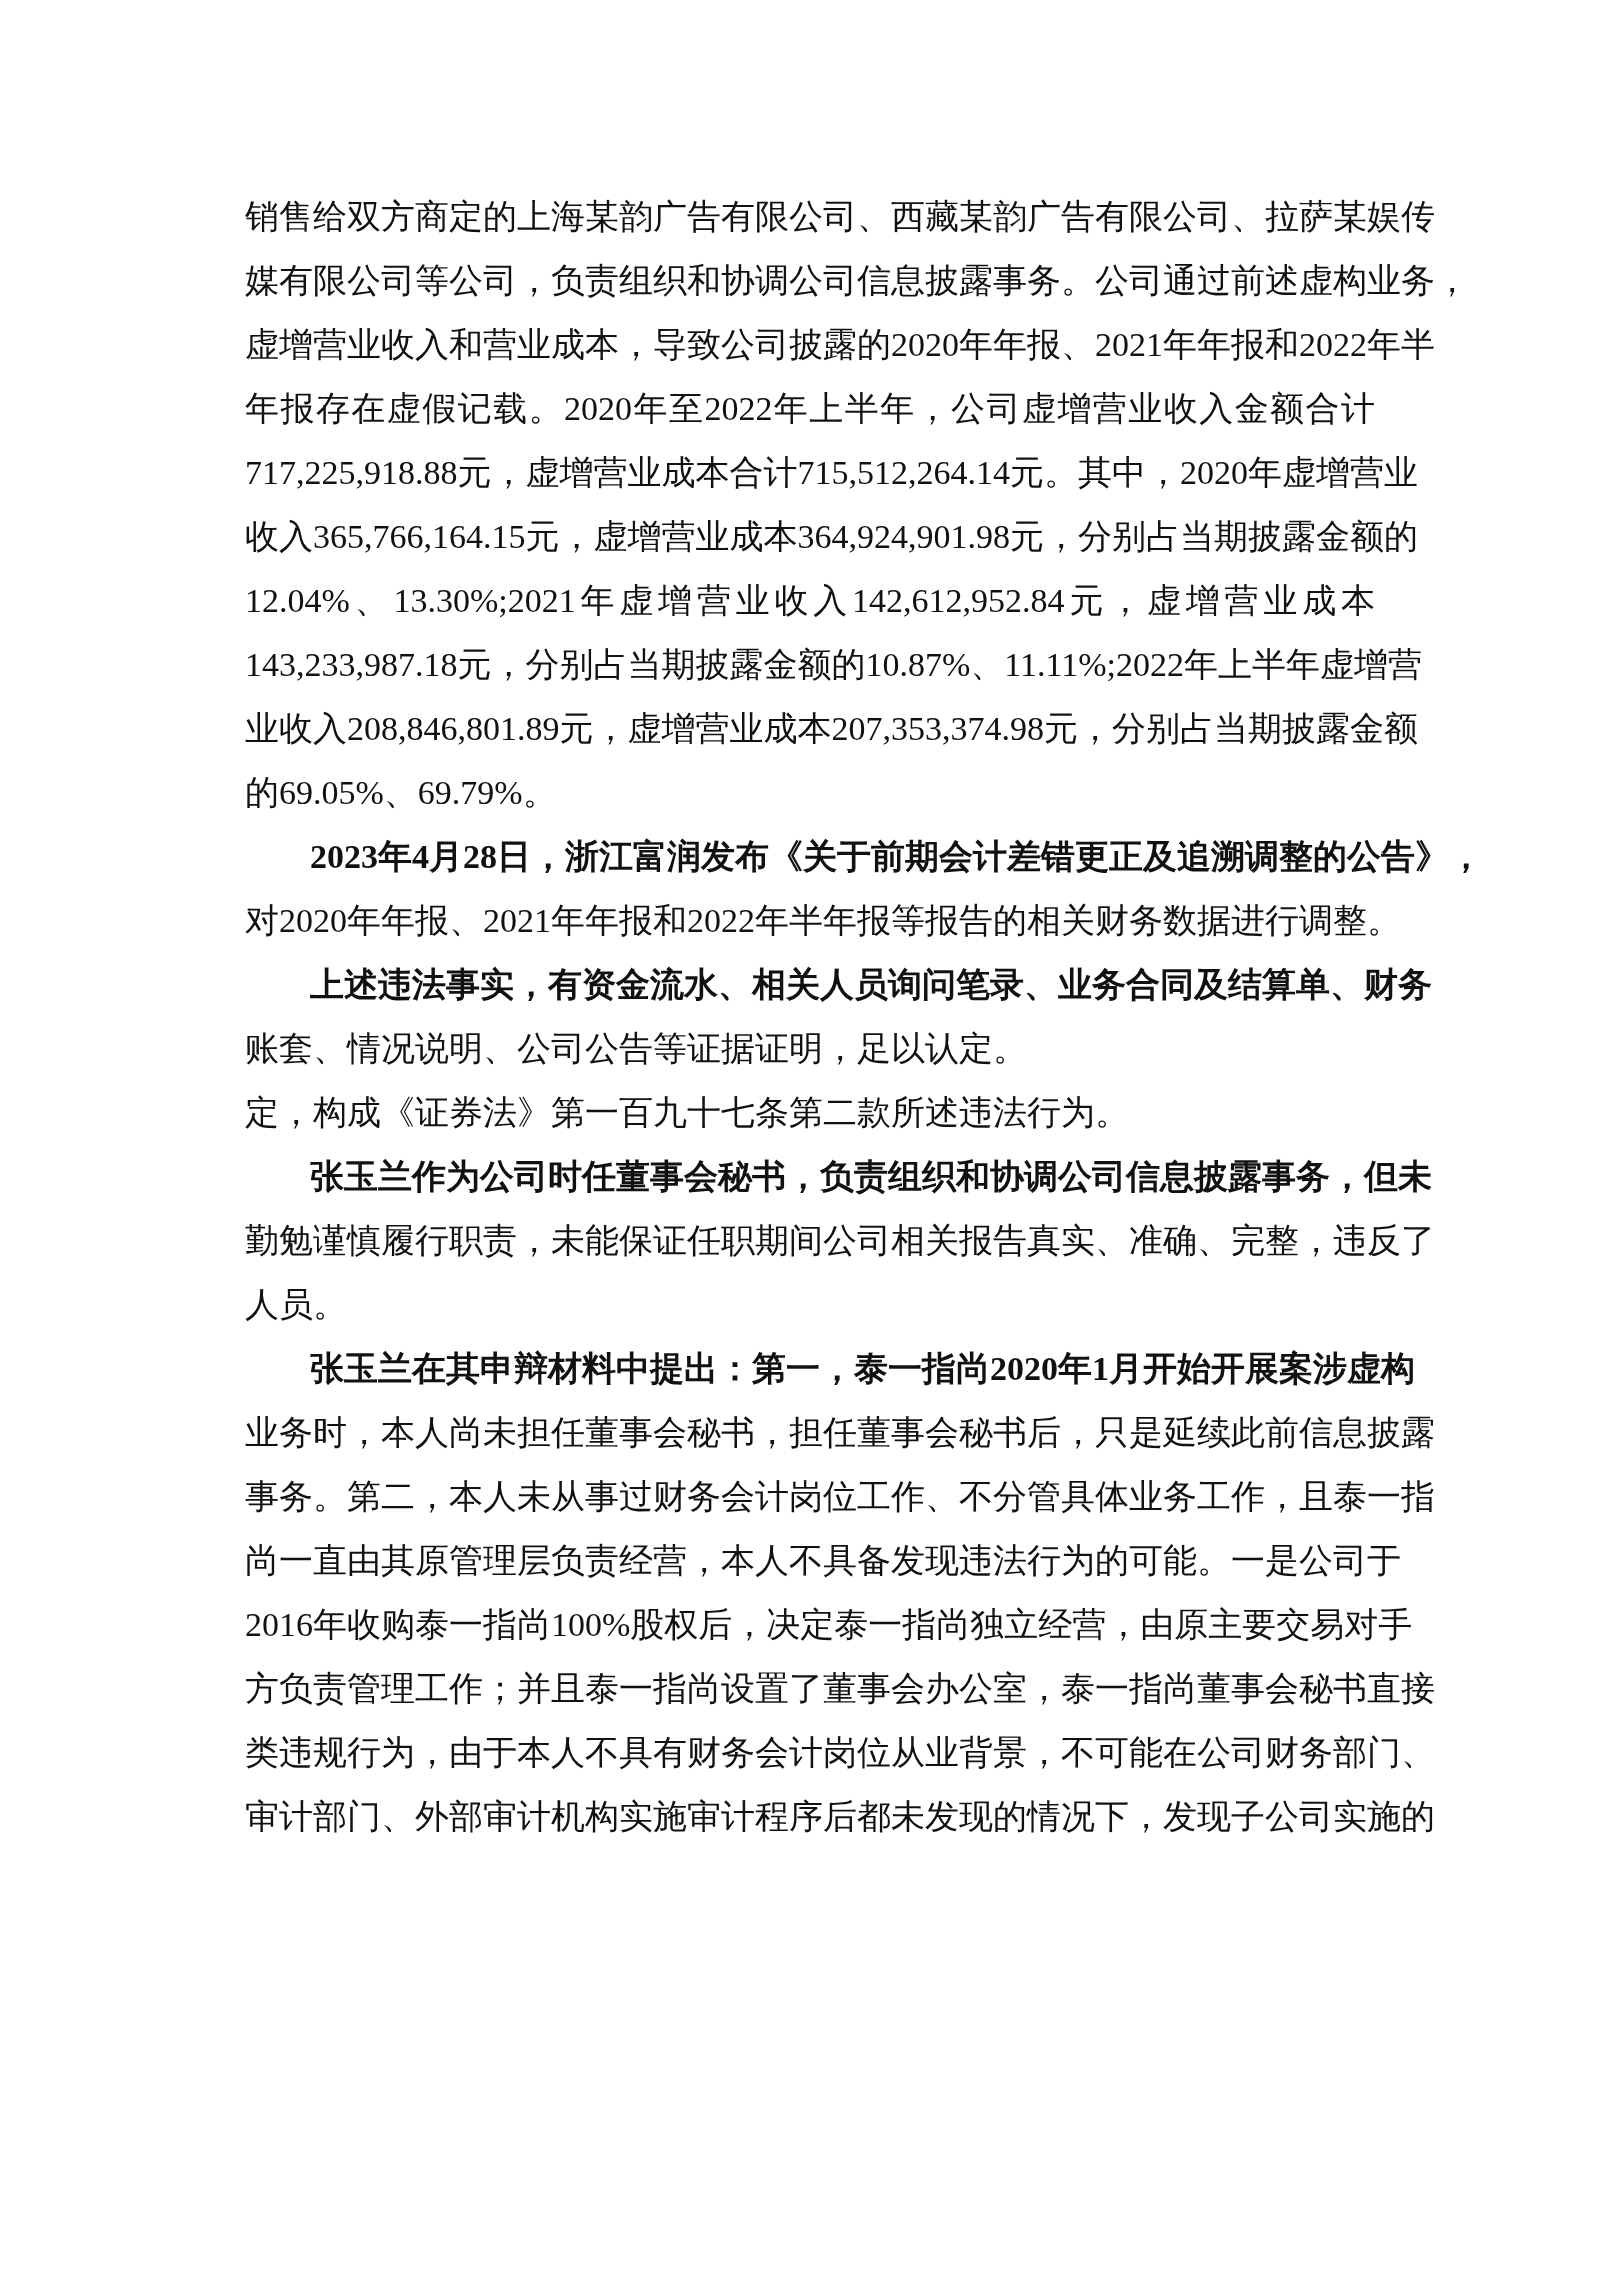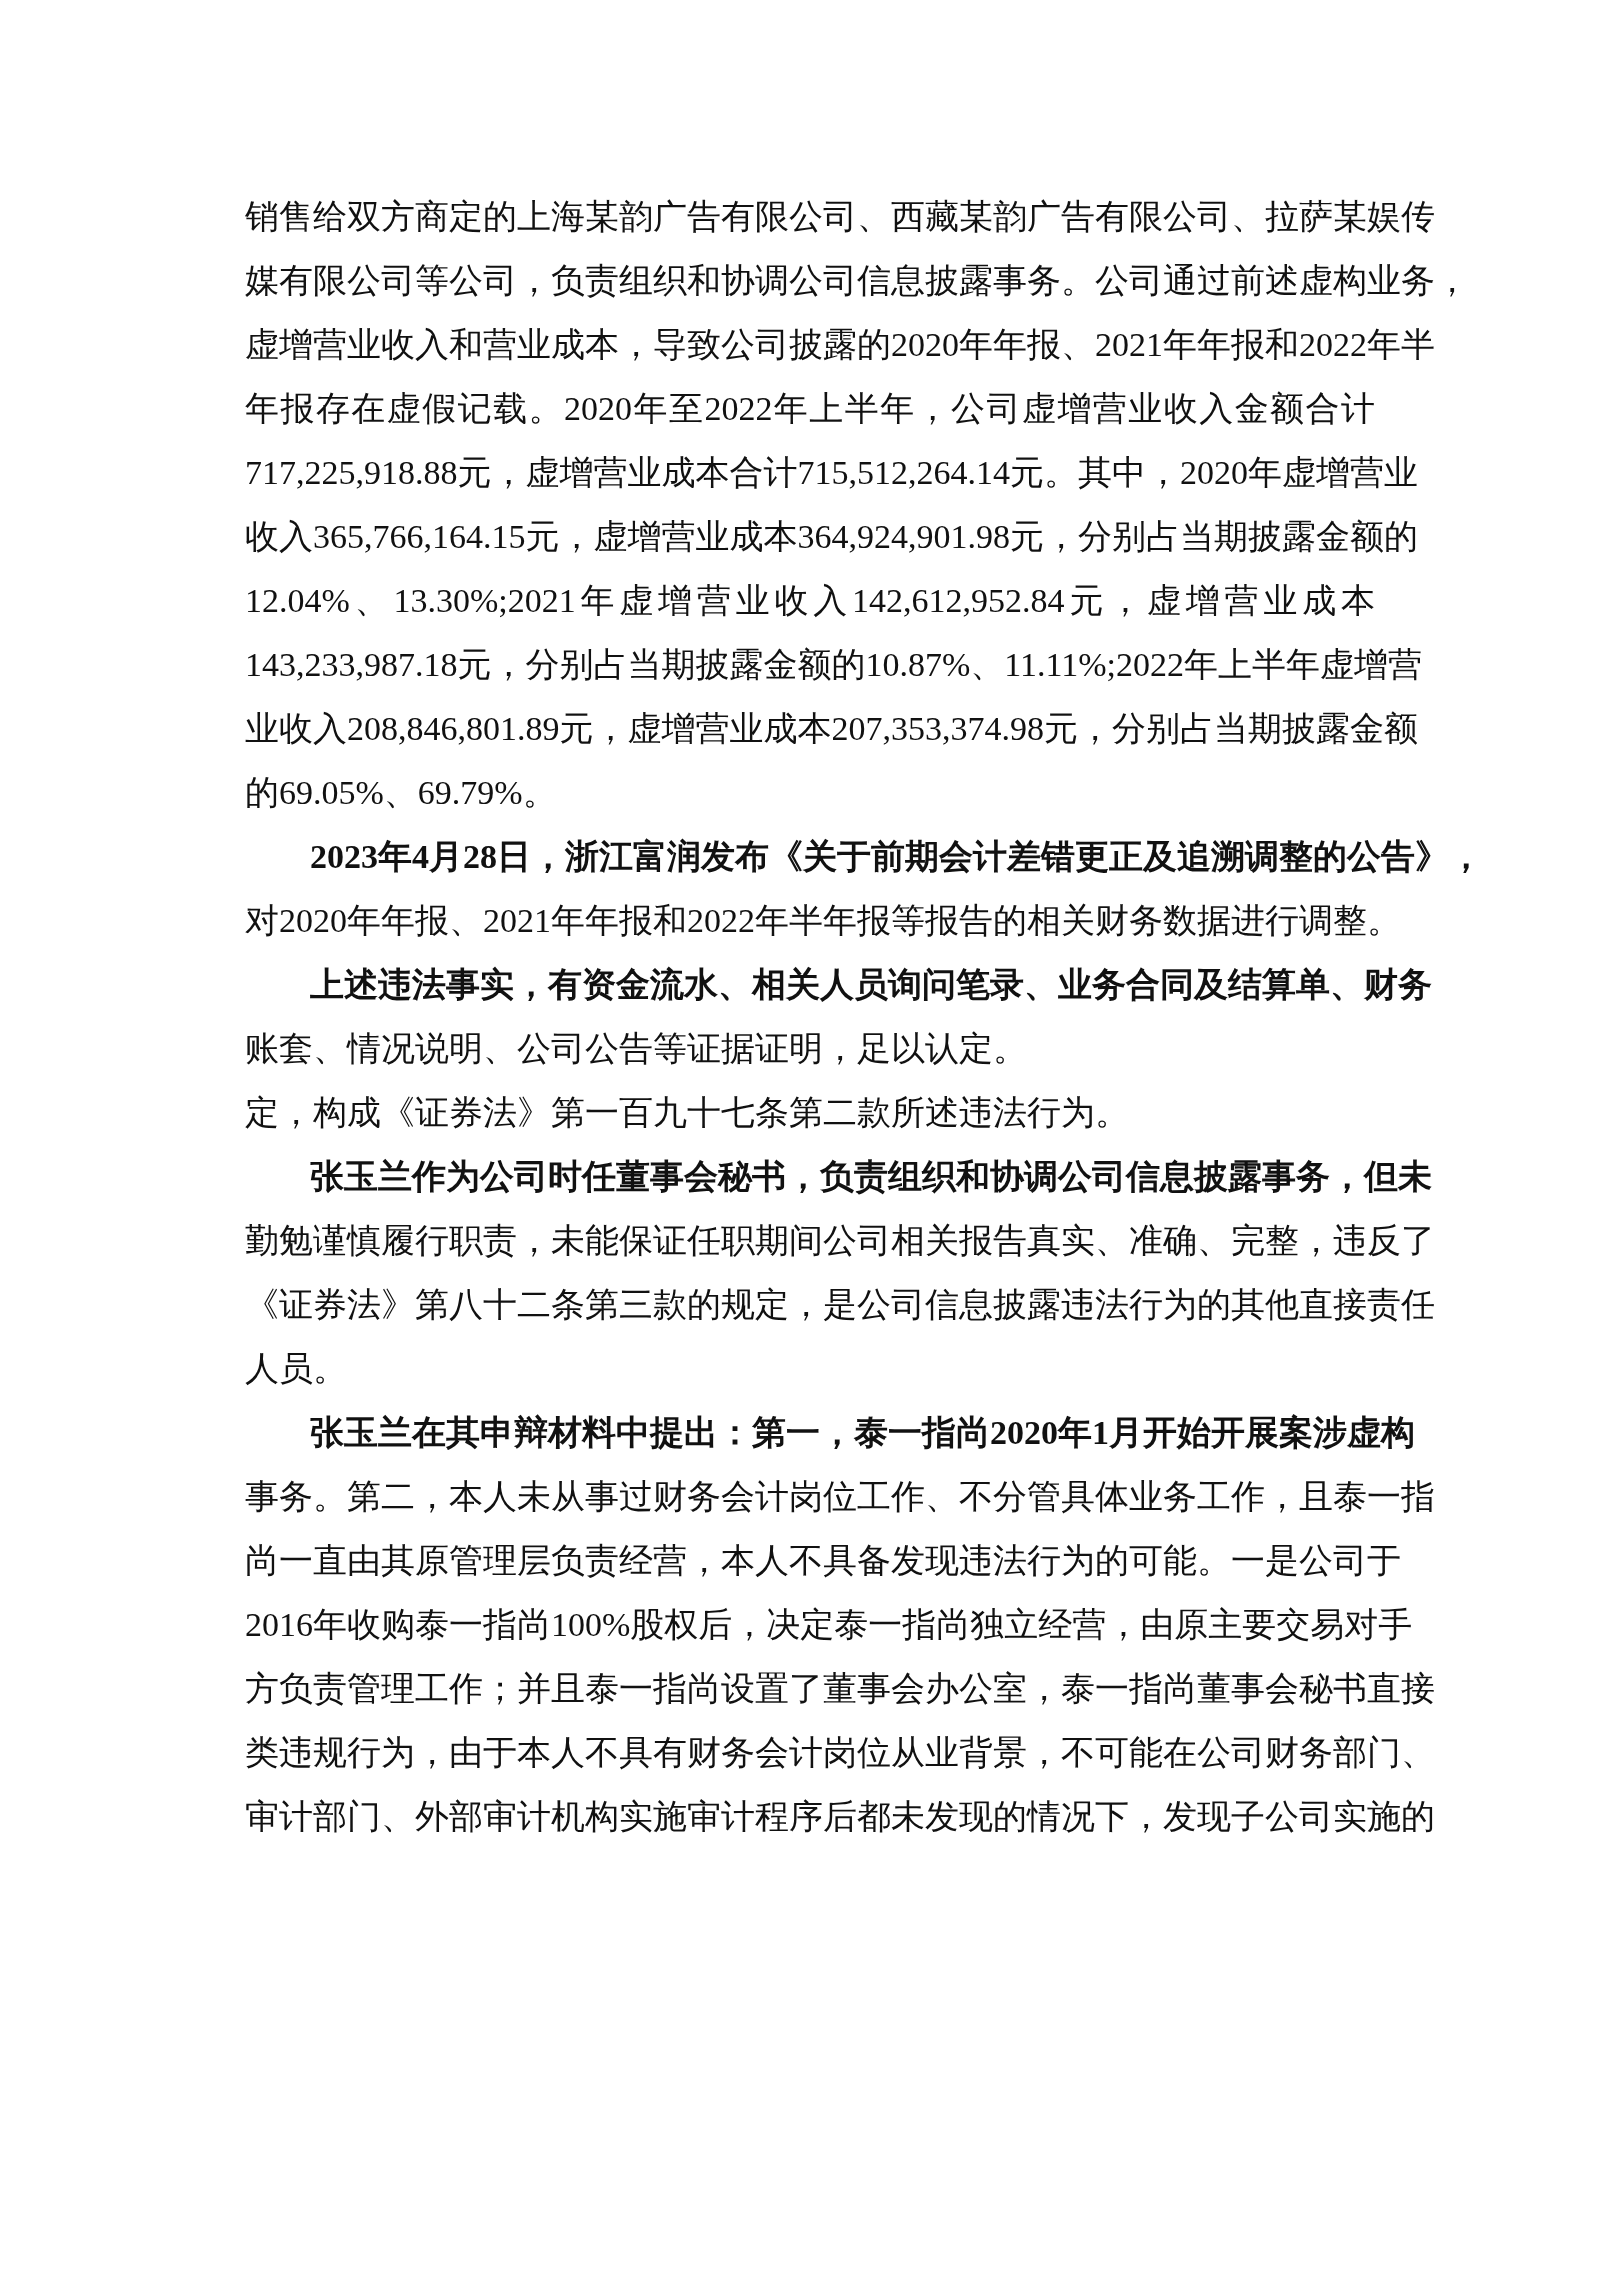--- a/index.html
+++ b/index.html
@@ -66,26 +66,26 @@
     <div class="line last">账套、情况说明、公司公告等证据证明，足以认定。</div>
   </div>
 
   <div>
     <div class="line last">定，构成《证券法》第一百九十七条第二款所述违法行为。</div>
   </div>
 
   <div>
     <div class="line indent">张玉兰作为公司时任董事会秘书，负责组织和协调公司信息披露事务，但未</div>
     <div class="line">勤勉谨慎履行职责，未能保证任职期间公司相关报告真实、准确、完整，违反了</div>
-    <div class="line">《证券法》第八十二条第三款的规定，是公司信息披露违法行为的其他直接责任</div>
     <div class="line last">人员。</div>
   </div>
 
   <div>
     <div class="line indent">张玉兰在其申辩材料中提出：第一，泰一指尚2020年1月开始开展案涉虚构</div>
+    <div class="line">业务时，本人尚未担任董事会秘书，担任董事会秘书后，只是延续此前信息披露</div>
     <div class="line">事务。第二，本人未从事过财务会计岗位工作、不分管具体业务工作，且泰一指</div>
     <div class="line">尚一直由其原管理层负责经营，本人不具备发现违法行为的可能。一是公司于</div>
     <div class="line">2016年收购泰一指尚100%股权后，决定泰一指尚独立经营，由原主要交易对手</div>
     <div class="line">方负责管理工作；并且泰一指尚设置了董事会办公室，泰一指尚董事会秘书直接</div>
     <div class="line">类违规行为，由于本人不具有财务会计岗位从业背景，不可能在公司财务部门、</div>
     <div class="line">审计部门、外部审计机构实施审计程序后都未发现的情况下，发现子公司实施的</div>
   </div>
 </div>
 
 

